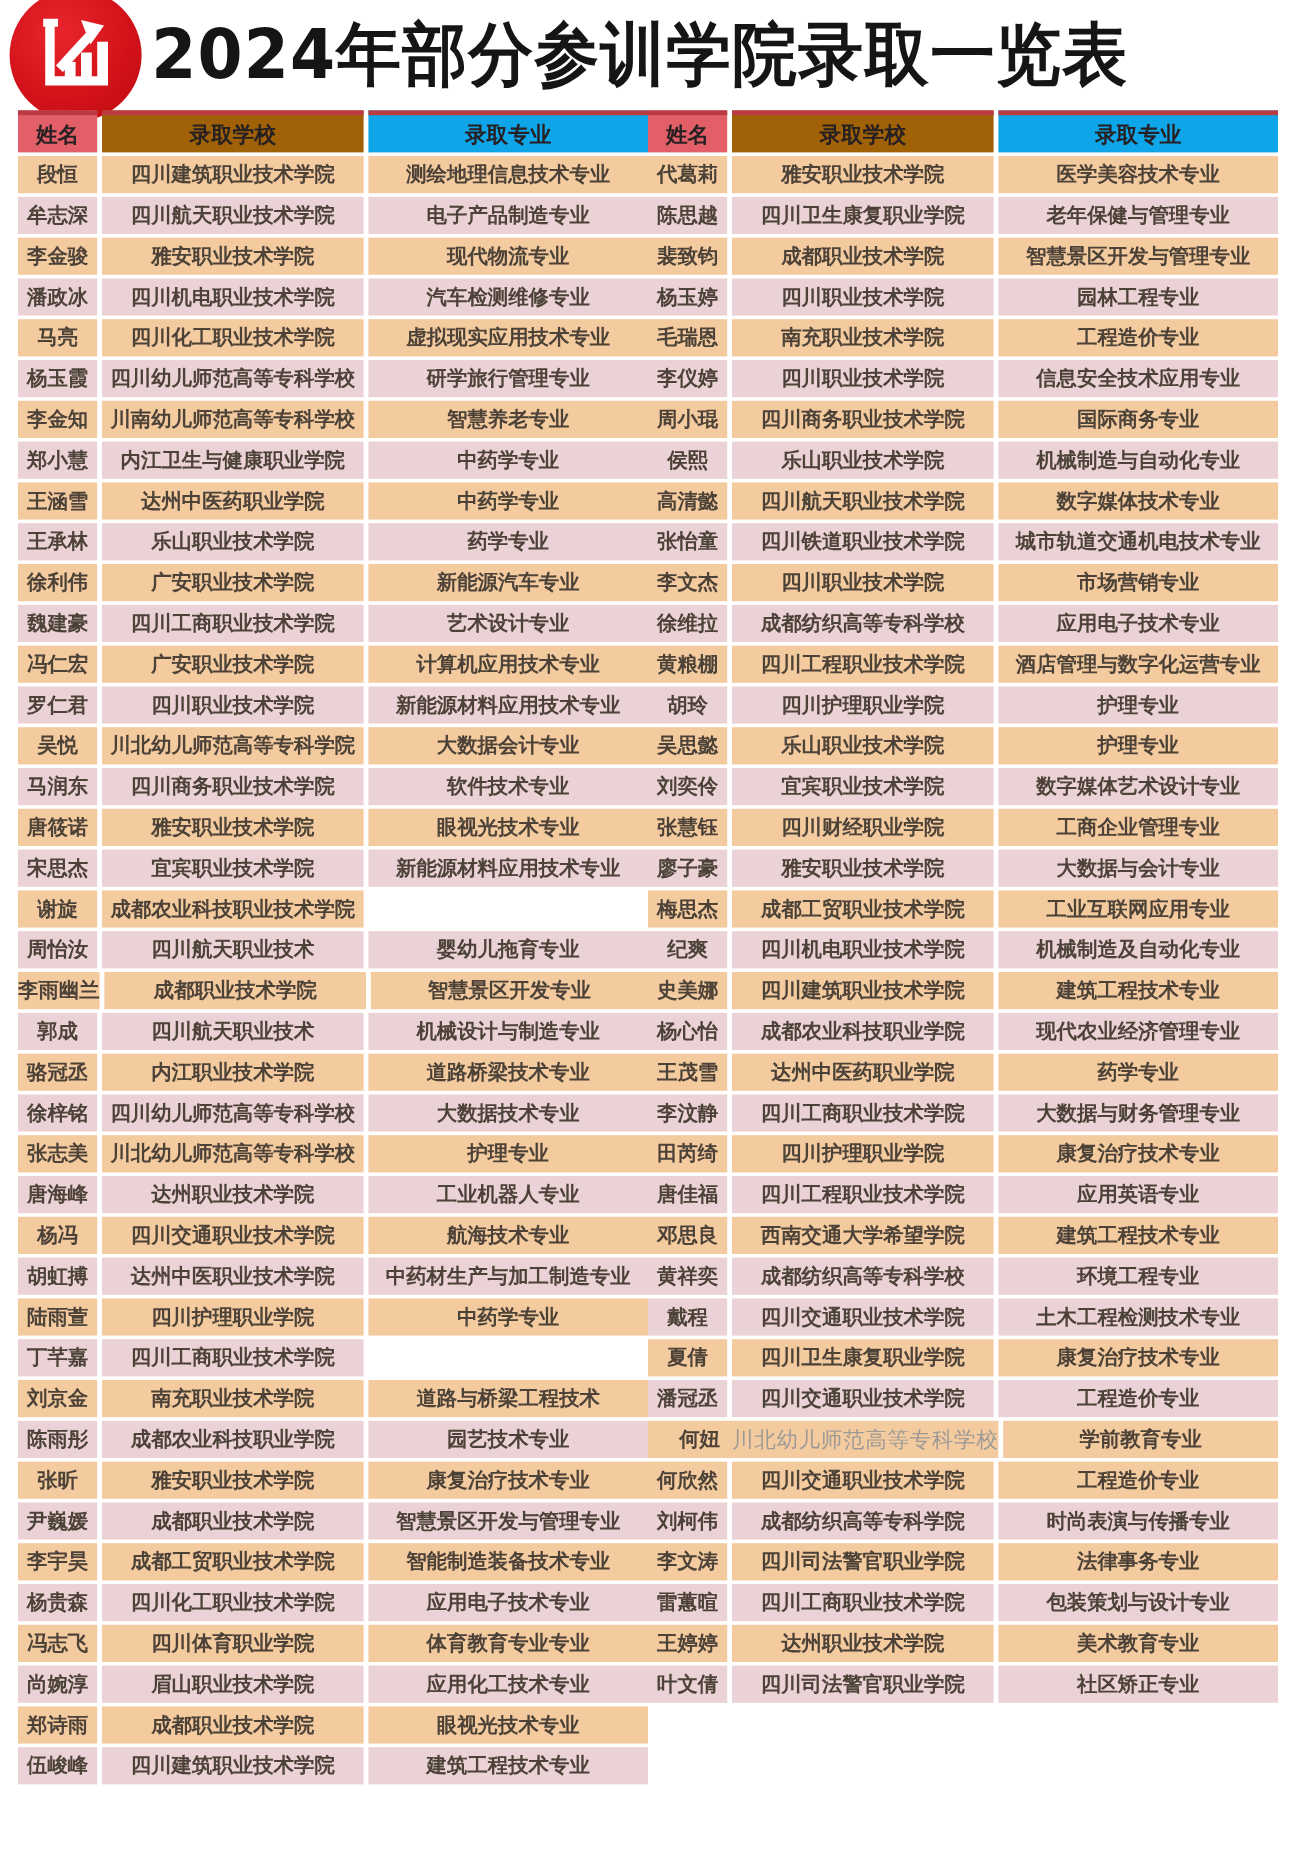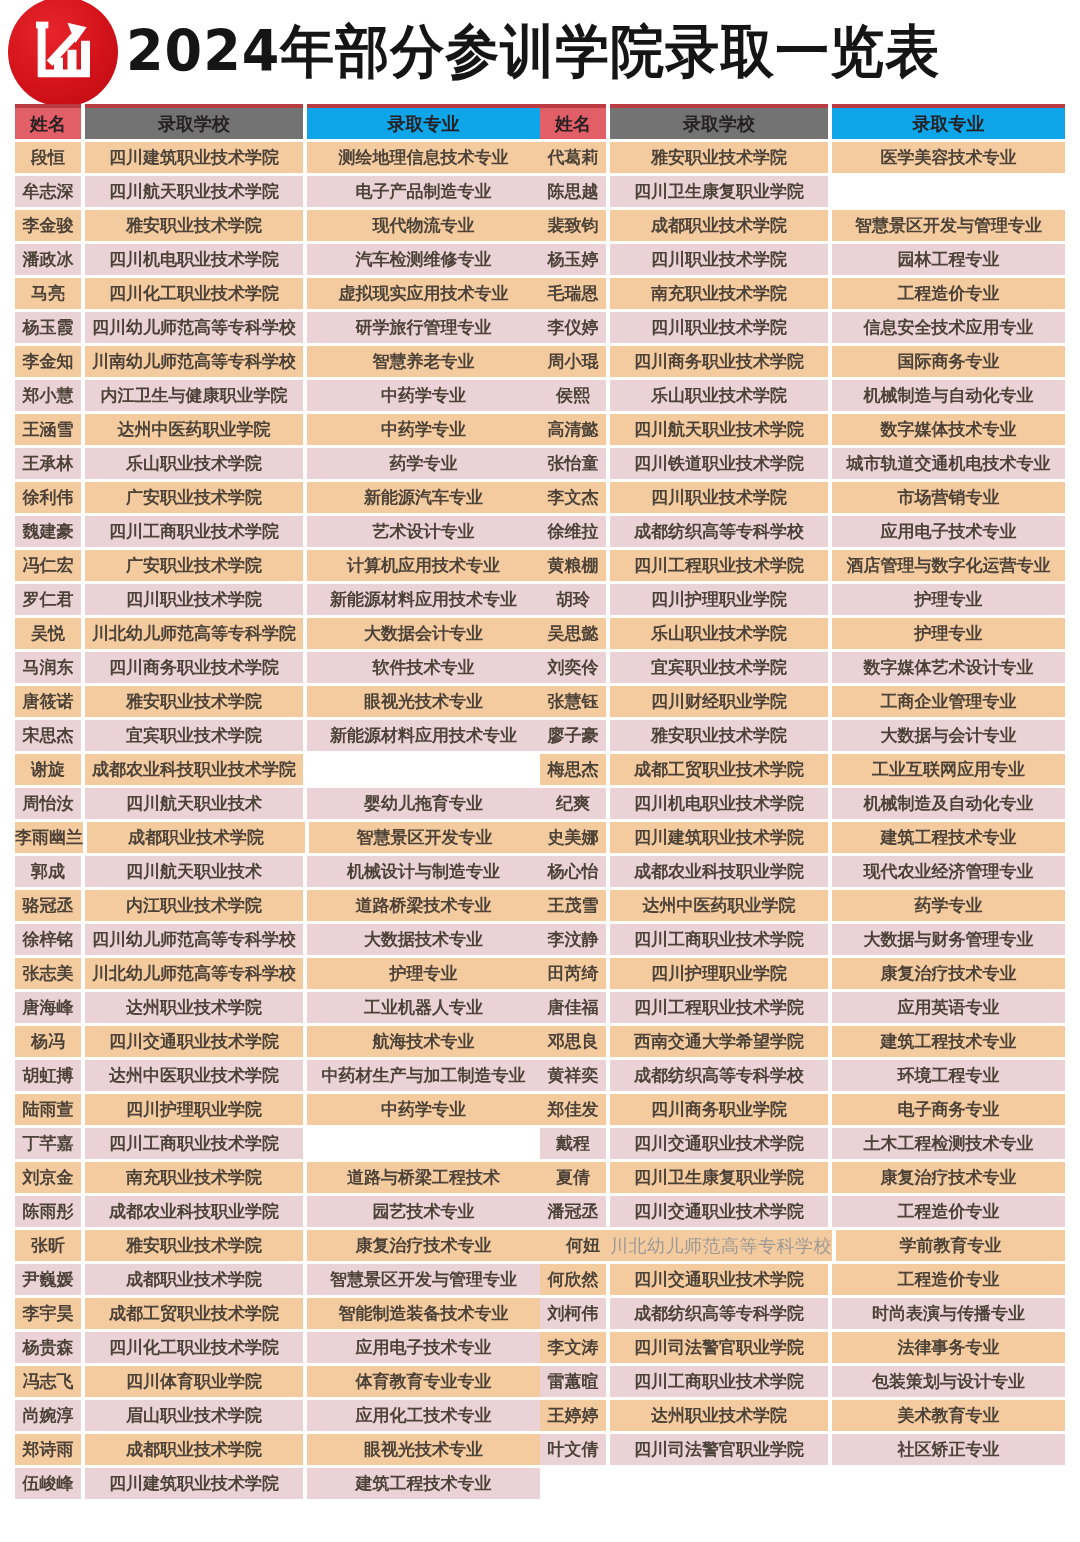--- a/index.html
+++ b/index.html
@@ -4,21 +4,21 @@
 <style>
   html,body { margin:0; padding:0; background:#ffffff; }
   .page {
     position:relative;
     width:1080px; height:1542px;
     background:#ffffff;
     overflow:hidden;
     font-family:"DejaVu Sans", sans-serif;
   }
   
-  .masthead { display:flex; align-items:center; height:104px; padding-left:8px; }
+  .masthead { display:flex; align-items:center; height:92px; padding-left:8px; }
   .logo-circle {
     flex:0 0 auto;
     width:110px; height:110px; border-radius:50%;
     background:radial-gradient(circle at 38% 32%, #e8252c 0%, #d3121a 55%, #bd0a12 100%);
     display:flex; align-items:center; justify-content:center;
   }
   .logo-circle svg { width:72px; height:72px; display:block; }
   .page-title {
     margin-left:8px;
     font-size:54px; font-weight:900; color:#151515;
@@ -40,21 +40,21 @@
   .c-merged { flex:0 0 288px; overflow:visible; justify-content:space-between; padding-left:26px; }
   .row.orange .cell { background:#f4cb9f; }
   .row.pink   .cell { background:#ebd2d6; }
   
   .header-row { height:35px; }
   .header-row .cell {
     border-top:4px solid #bb3b43;
     font-size:18px; font-weight:700; color:#262022;
   }
   .hdr-name   { background:#e25f68; }
-  .hdr-school { background:#737373; }
+  .hdr-school { background:#a16207; }
   .hdr-major  { background:#0ea5e9; }
   
   .merged-name { margin-right:10px; }
   .faded-school {
     color:#9d9a96; font-weight:400; font-size:18px;
     letter-spacing:0.5px;
   }
 </style>
 </head>
 <body>
@@ -293,20 +293,21 @@
         <div class="cell c-major hdr-major">录取专业</div>
       </div>
     <div class="row orange">
           <div class="cell c-name">代葛莉</div>
           <div class="cell c-school">雅安职业技术学院</div>
           <div class="cell c-major">医学美容技术专业</div>
         </div>
         <div class="row pink">
           <div class="cell c-name">陈思越</div>
           <div class="cell c-school">四川卫生康复职业学院</div>
+          <div class="cell c-major">老年保健与管理专业</div>
         </div>
         <div class="row orange">
           <div class="cell c-name">裴致钧</div>
           <div class="cell c-school">成都职业技术学院</div>
           <div class="cell c-major">智慧景区开发与管理专业</div>
         </div>
         <div class="row pink">
           <div class="cell c-name">杨玉婷</div>
           <div class="cell c-school">四川职业技术学院</div>
           <div class="cell c-major">园林工程专业</div>
@@ -423,25 +424,20 @@
         </div>
         <div class="row orange">
           <div class="cell c-name">邓思良</div>
           <div class="cell c-school">西南交通大学希望学院</div>
           <div class="cell c-major">建筑工程技术专业</div>
         </div>
         <div class="row pink">
           <div class="cell c-name">黄祥奕</div>
           <div class="cell c-school">成都纺织高等专科学校</div>
           <div class="cell c-major">环境工程专业</div>
-        </div>
-        <div class="row orange">
-          <div class="cell c-name">郑佳发</div>
-          <div class="cell c-school">四川商务职业学院</div>
-          <div class="cell c-major">电子商务专业</div>
         </div>
         <div class="row pink">
           <div class="cell c-name">戴程</div>
           <div class="cell c-school">四川交通职业技术学院</div>
           <div class="cell c-major">土木工程检测技术专业</div>
         </div>
         <div class="row orange">
           <div class="cell c-name">夏倩</div>
           <div class="cell c-school">四川卫生康复职业学院</div>
           <div class="cell c-major">康复治疗技术专业</div>

